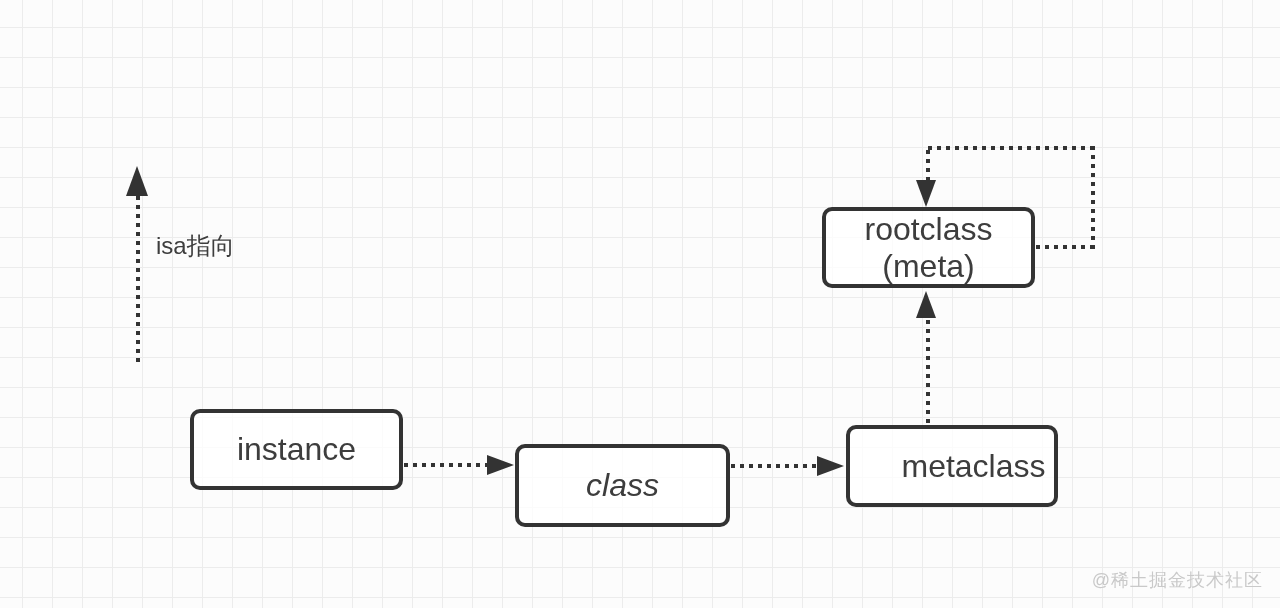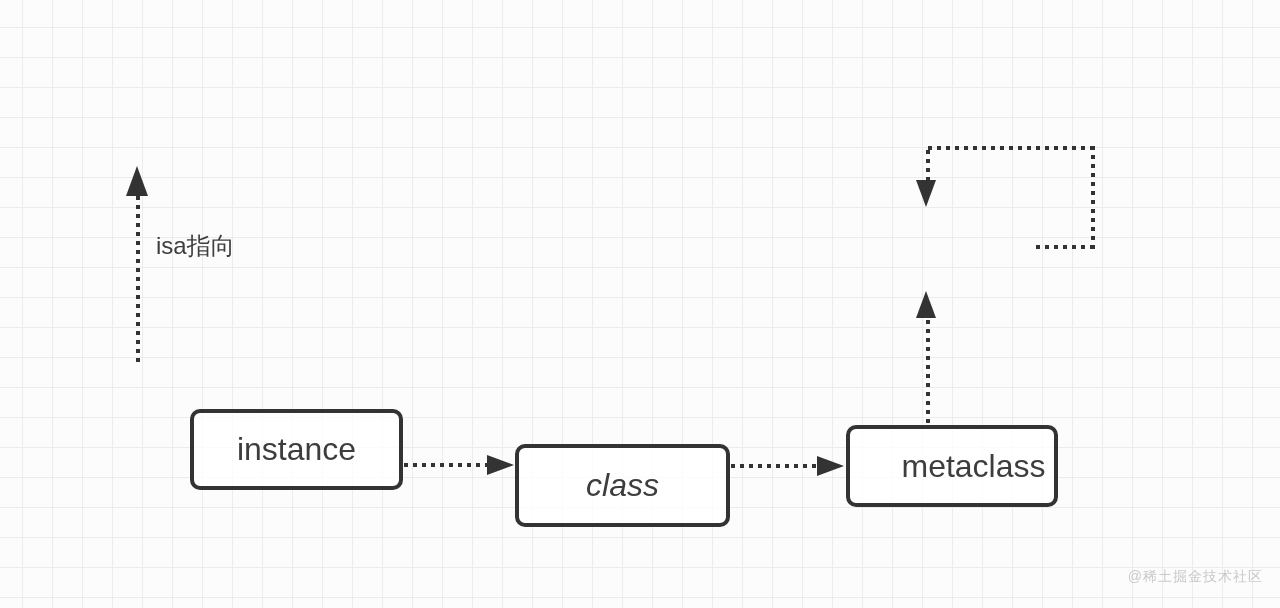--- a/index.html
+++ b/index.html
@@ -67,40 +67,44 @@
   .head-loop-down{left:916px;top:180px;}
 
   .seg-isa{left:136px;top:196px;height:167px;}
   .head-isa{left:126px;top:166px;}
   .isa-label{
     position:absolute;left:156px;top:232px;
     color:var(--text);font-size:24px;line-height:28px;white-space:nowrap;text-align:center;
   }
   .watermark{
     position:absolute;right:17px;top:568px;
-    color:var(--watermark);font-size:14px;letter-spacing:1px;white-space:nowrap;margin-left:24px;
+    color:var(--watermark);font-size:18px;letter-spacing:1px;white-space:nowrap;margin-left:24px;
   }
 </style>
 </head>
 <body>
 
 <div class="canvas">
 
   <div class="dot-v seg-isa"></div>
   <div class="tri tri-up-big head-isa"></div>
   <div class="isa-label">isa指向</div>
 
   <div class="node node-instance">
     <span>instance</span>
   </div>
   <div class="node node-class">
     <span>class</span>
   </div>
   <div class="node node-metaclass">
     <span>metaclass</span>
+  </div>
+  <div class="node node-rootclass">
+    <span>rootclass</span>
+    <span>(meta)</span>
   </div>
 
   <div class="dot-h seg-instance-class"></div>
   <div class="tri tri-right head-instance-class"></div>
 
   <div class="dot-h seg-class-metaclass"></div>
   <div class="tri tri-right head-class-metaclass"></div>
 
   <div class="dot-v seg-metaclass-rootclass"></div>
   <div class="tri tri-up head-metaclass-rootclass"></div>

